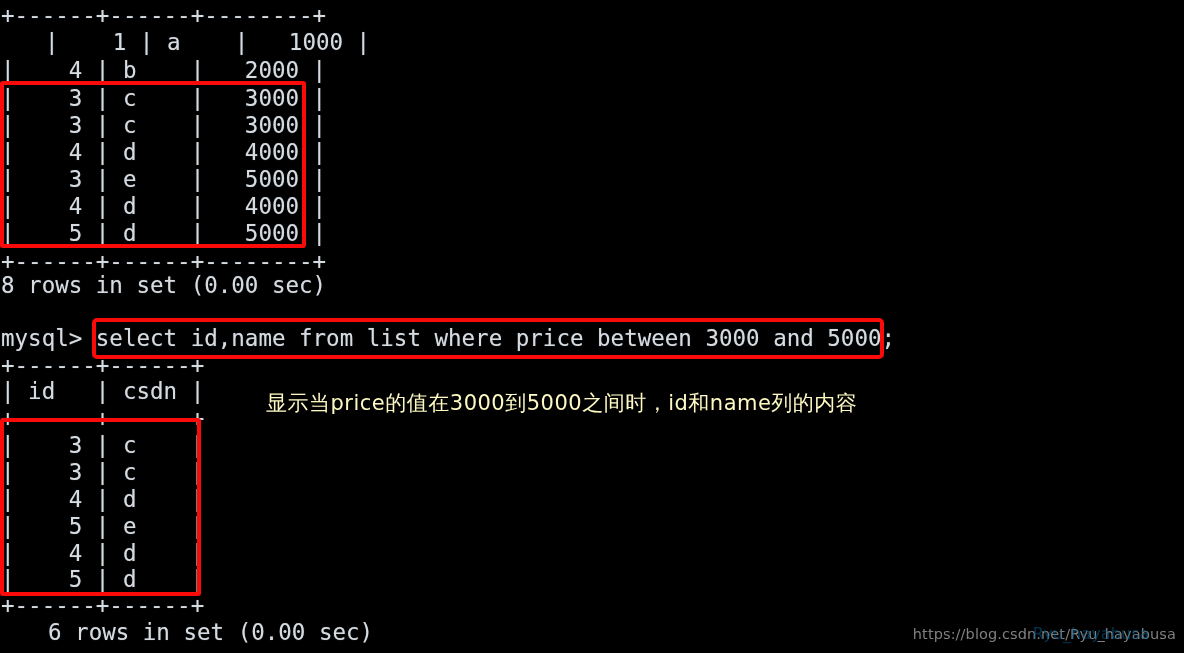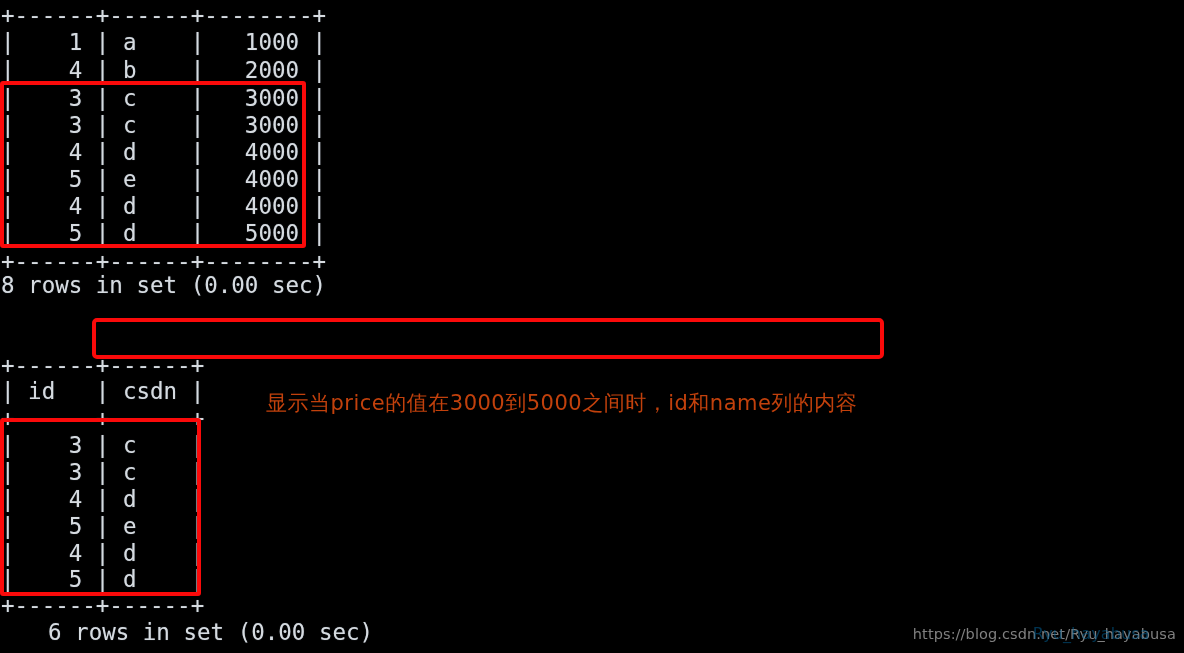--- a/index.html
+++ b/index.html
@@ -35,21 +35,21 @@
     border:4px solid #fb0a0a;
     box-sizing:border-box;
     border-radius:3px;
     pointer-events:none;
   }
   .redbox.sql{ border-radius:5px; }
 
   
   .annot{
     position:absolute;
-    color:#c2410c;
+    color:#fef9c3;
     font-family:"DejaVu Sans","Liberation Sans",sans-serif;
     font-size:21px;
     line-height:26px;
     white-space:pre;
     letter-spacing:.5px;
   }
 
   
   .watermark{
     position:absolute;
@@ -70,31 +70,32 @@
     opacity:.55;
     font-size:16px;
   }
 </style>
 </head>
 <body>
 
 <div id="terminal">
 
   <div class="line pad" style="top:2px;">+------+------+--------+</div>
-  <div class="line pad" style="top:29px;">|    1 | a    |   1000 |</div>
+  <div class="line pad" style="top:29px;margin-left:44px;">|    1 | a    |   1000 |</div>
   <div class="line pad" style="top:57px;">|    4 | b    |   2000 |</div>
   <div class="line pad" style="top:85px;">|    3 | c    |   3000 |</div>
   <div class="line pad" style="top:112px;">|    3 | c    |   3000 |</div>
   <div class="line pad" style="top:139px;">|    4 | d    |   4000 |</div>
-  <div class="line pad" style="top:166px;">|    5 | e    |   4000 |</div>
+  <div class="line pad" style="top:166px;">|    3 | e    |   5000 |</div>
   <div class="line pad" style="top:193px;">|    4 | d    |   4000 |</div>
   <div class="line pad" style="top:220px;">|    5 | d    |   5000 |</div>
   <div class="line pad" style="top:248px;">+------+------+--------+</div>
   <div class="line pad" style="top:272px;">8 rows in set (0.00 sec)</div>
 
+  <div class="line pad" style="top:325px;"><span>mysql&gt; </span><span>select id,name from list where price between 3000 and 5000;</span></div>
 
   <div class="line pad" style="top:352px;">+------+------+</div>
   <div class="line pad" style="top:378px;">| id   | csdn |</div>
   <div class="line pad" style="top:405px;">+------+------+</div>
   <div class="line pad" style="top:432px;">|    3 | c    |</div>
   <div class="line pad" style="top:459px;">|    3 | c    |</div>
   <div class="line pad" style="top:486px;">|    4 | d    |</div>
   <div class="line pad" style="top:513px;">|    5 | e    |</div>
   <div class="line pad" style="top:540px;">|    4 | d    |</div>
   <div class="line pad" style="top:566px;">|    5 | d    |</div>

